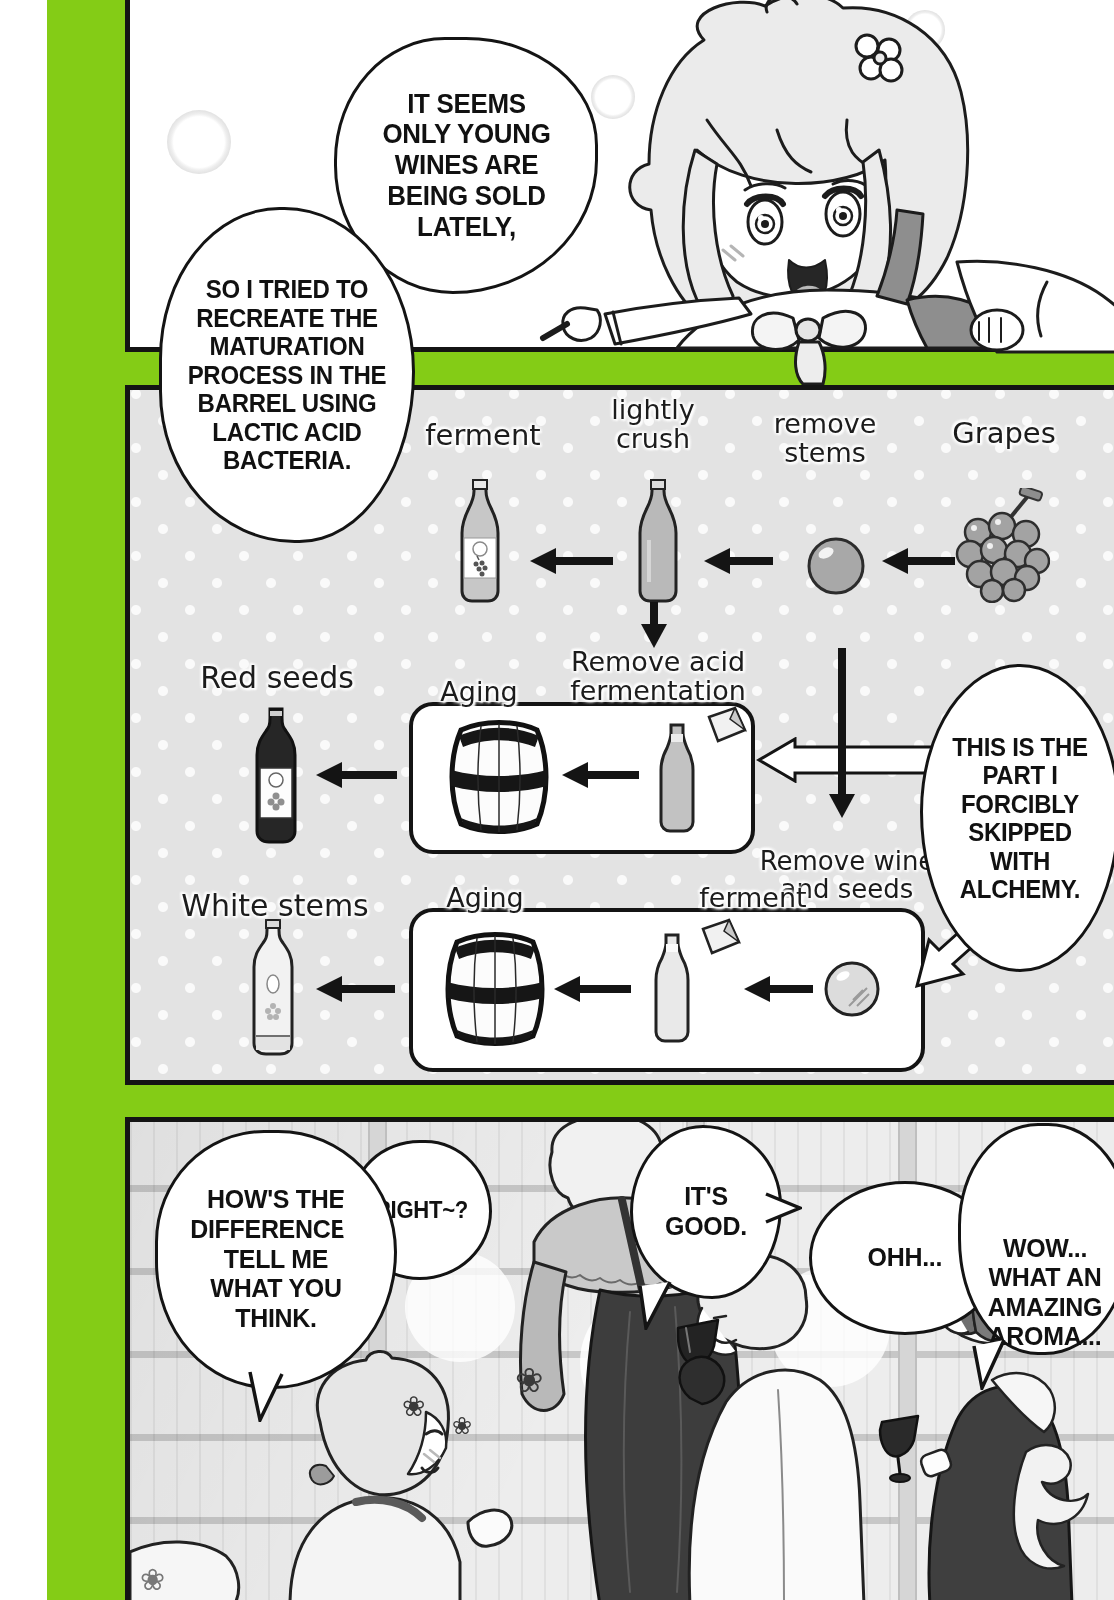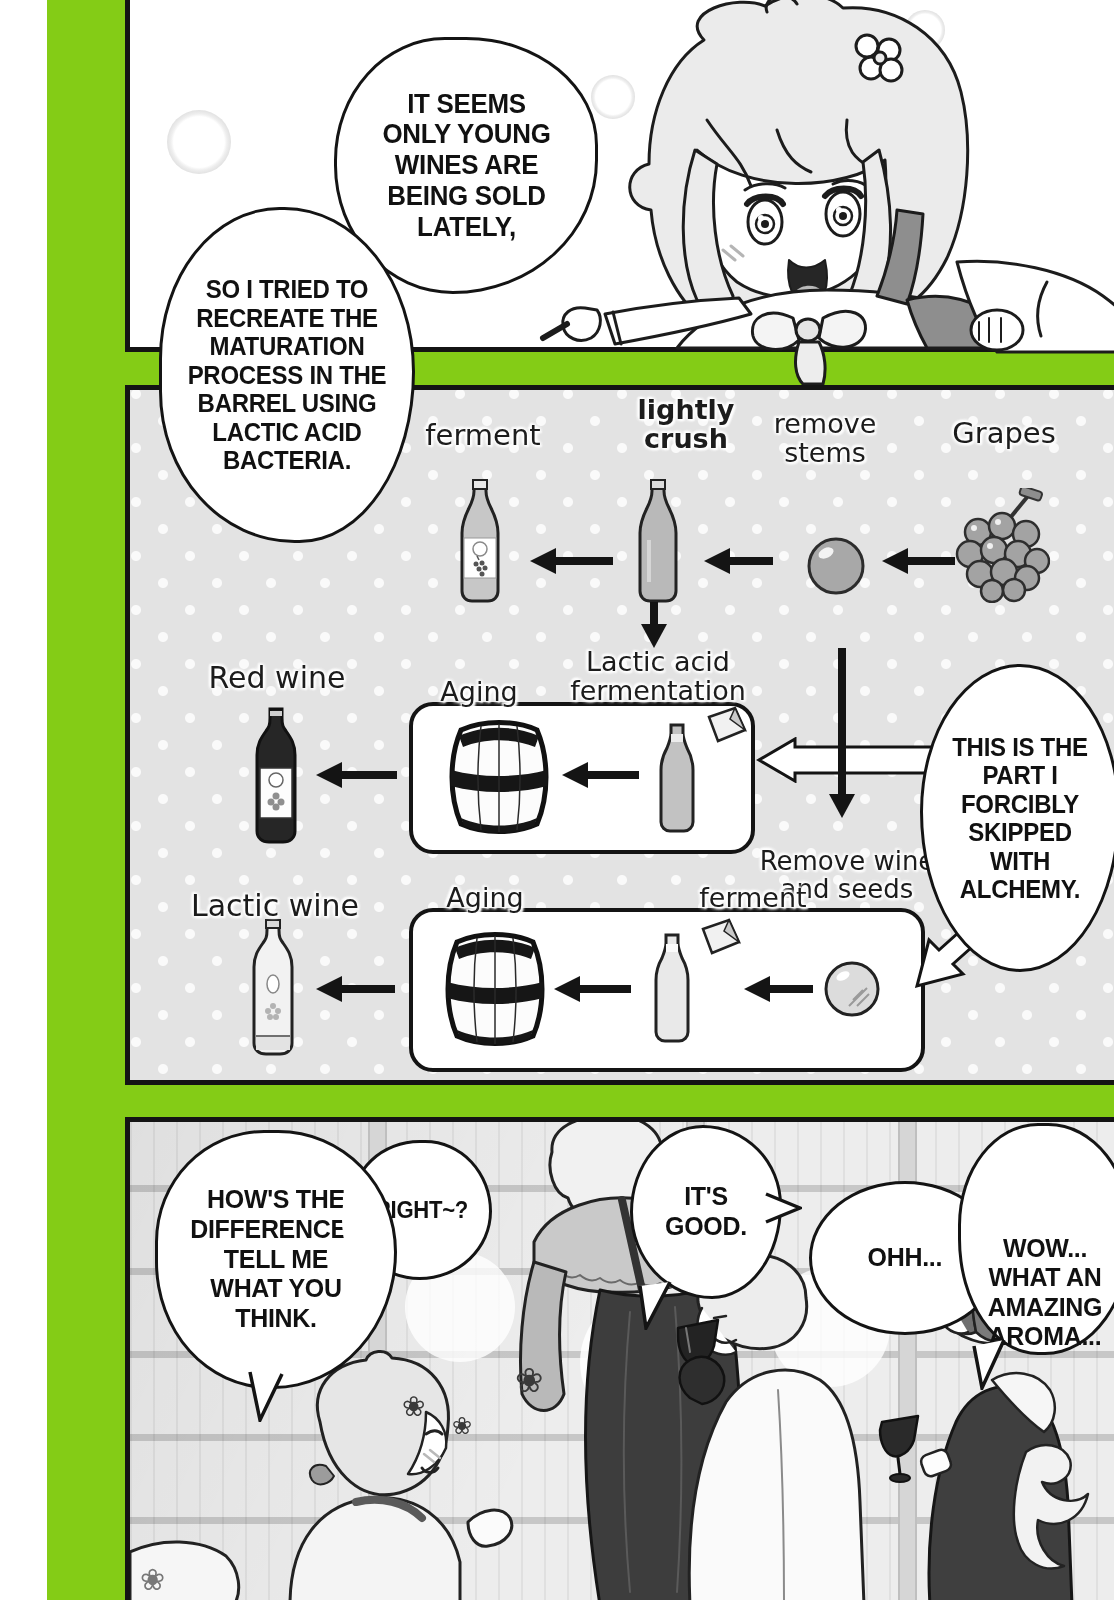--- a/index.html
+++ b/index.html
@@ -130,21 +130,21 @@
   </div>
   <div class="bubble" style="left:112px;top:207px;width:250px;height:330px;border-radius:48% 52% 46% 54% / 46% 50% 52% 46%;z-index:41;">
     <div class="btext" style="width:208px;font-size:25px;">SO I TRIED TO RECREATE THE MATURATION PROCESS IN THE BARREL USING LACTIC ACID BACTERIA.</div>
   </div>
 
   <div class="panel panel-mid"></div>
 
   <div class="overlay" style="z-index:15;">
 
     <div class="dlabel" style="left:436px;top:420px;font-size:29px;">ferment</div>
-    <div class="dlabel" style="left:639px;top:396px;width:112px;font-weight:bold;">lightly crush</div>
+    <div class="dlabel" style="left:606px;top:396px;width:112px;">lightly crush</div>
     <div class="dlabel" style="left:778px;top:410px;width:120px;text-align:center;">remove stems</div>
     <div class="dlabel" style="left:957px;top:418px;font-size:29px;">Grapes</div>
 
     <svg class="icon" style="left:404px;top:478px;" width="58" height="126" viewBox="0 0 58 126">
       <path d="M23 4 h12 v9 c0 6 2 11 5 17 c4 8 7 15 7 25 v58 c0 6 -4 10 -10 10 H21 c-6 0 -10 -4 -10 -10 V55 c0 -10 3 -17 7 -25 c3 -6 5 -11 5 -17 Z" fill="#c7c7c7" stroke="#222" stroke-width="3"></path>
       <rect x="22" y="2" width="14" height="9" fill="#e9e9e9" stroke="#222" stroke-width="2"></rect>
       <rect x="13" y="60" width="32" height="40" fill="#fff" stroke="#9a9a9a"></rect>
       <circle cx="29" cy="71" r="7" fill="#fff" stroke="#8a8a8a" stroke-width="1.5"></circle>
       <g fill="#555">
           <circle cx="25" cy="86" r="2.5"></circle>
@@ -186,24 +186,24 @@
           <circle cx="48" cy="34" r="3"></circle>
           <circle cx="40" cy="58" r="3"></circle>
         </g>
     </svg>
 
     <div class="arr-l" style="left:508px;top:557px;width:58px;"></div>
     <div class="arr-l" style="left:682px;top:557px;width:44px;"></div>
     <div class="arr-l" style="left:860px;top:557px;width:48px;"></div>
     <div class="arr-d" style="left:603px;top:602px;height:24px;"></div>
 
-    <div class="dlabel" style="left:611px;top:648px;width:185px;z-index:7;">Lactic acid fermentation</div>
+    <div class="dlabel" style="left:611px;top:648px;width:185px;z-index:7;">Remove acid fermentation</div>
     <div class="fbox" style="left:362px;top:702px;width:346px;height:152px;"></div>
     <div class="dlabel" style="left:432px;top:678px;z-index:7;">Aging</div>
-    <div class="dlabel" style="left:230px;top:662px;font-size:30px;">Red wine</div>
+    <div class="dlabel" style="left:230px;top:662px;font-size:30px;">Red seeds</div>
 
     <svg class="icon" style="left:199px;top:706px;" width="60" height="140" viewBox="0 0 60 140">
       <path d="M24 3 h12 v9 c0 7 1 9 4 13 c5 7 9 13 9 24 v76 c0 7 -5 11 -12 11 H23 c-7 0 -12 -4 -12 -11 V49 c0 -11 4 -17 9 -24 c3 -4 4 -6 4 -13 Z" fill="#262626" stroke="#111" stroke-width="3"></path>
       <rect x="24" y="5" width="12" height="5" fill="#cfcfcf"></rect>
       <rect x="14" y="62" width="32" height="50" fill="#fdfdfd" stroke="#333" stroke-width="1.5"></rect>
       <circle cx="30" cy="74" r="7" fill="#fff" stroke="#666" stroke-width="1.5"></circle>
       <g fill="#8f8f8f">
           <circle cx="30" cy="90" r="3.5"></circle>
           <circle cx="25" cy="96" r="3.5"></circle>
           <circle cx="35" cy="96" r="3.5"></circle>
@@ -238,21 +238,21 @@
       <div class="btext" style="width:150px;font-size:25px;">THIS IS THE PART I FORCIBLY SKIPPED WITH ALCHEMY.</div>
     </div>
     <svg class="tail" style="left:856px;top:914px;width:92px;height:80px;z-index:29;" viewBox="0 0 92 80">
       <path d="M74 2 L88 16 L50 50 L60 60 L14 72 L26 26 L36 36 Z" fill="#fff" stroke="#141414" stroke-width="3"></path>
     </svg>
 
     <div class="dlabel" style="left:800px;top:848px;width:190px;font-size:26px;z-index:7;">Remove wine and seeds</div>
     <div class="fbox" style="left:362px;top:908px;width:516px;height:164px;"></div>
     <div class="dlabel" style="left:438px;top:884px;z-index:7;">Aging</div>
     <div class="dlabel" style="left:706px;top:884px;z-index:7;">ferment</div>
-    <div class="dlabel" style="left:228px;top:890px;font-size:30px;">Lactic wine</div>
+    <div class="dlabel" style="left:228px;top:890px;font-size:30px;">White stems</div>
 
     <svg class="icon" style="left:196px;top:918px;" width="60" height="140" viewBox="0 0 60 140">
       <path d="M24 3 h12 v9 c0 7 1 9 4 13 c5 7 9 13 9 24 v76 c0 7 -5 11 -12 11 H23 c-7 0 -12 -4 -12 -11 V49 c0 -11 4 -17 9 -24 c3 -4 4 -6 4 -13 Z" fill="#f2f2f2" stroke="#222" stroke-width="3"></path>
       <rect x="23" y="2" width="14" height="8" fill="#d9d9d9" stroke="#222" stroke-width="2"></rect>
       <ellipse cx="30" cy="66" rx="6" ry="9" fill="#fff" stroke="#888" stroke-width="1.5"></ellipse>
       <g fill="#b3b3b3">
           <circle cx="30" cy="88" r="3"></circle>
           <circle cx="25" cy="93" r="3"></circle>
           <circle cx="35" cy="93" r="3"></circle>
           <circle cx="27" cy="99" r="3"></circle>

